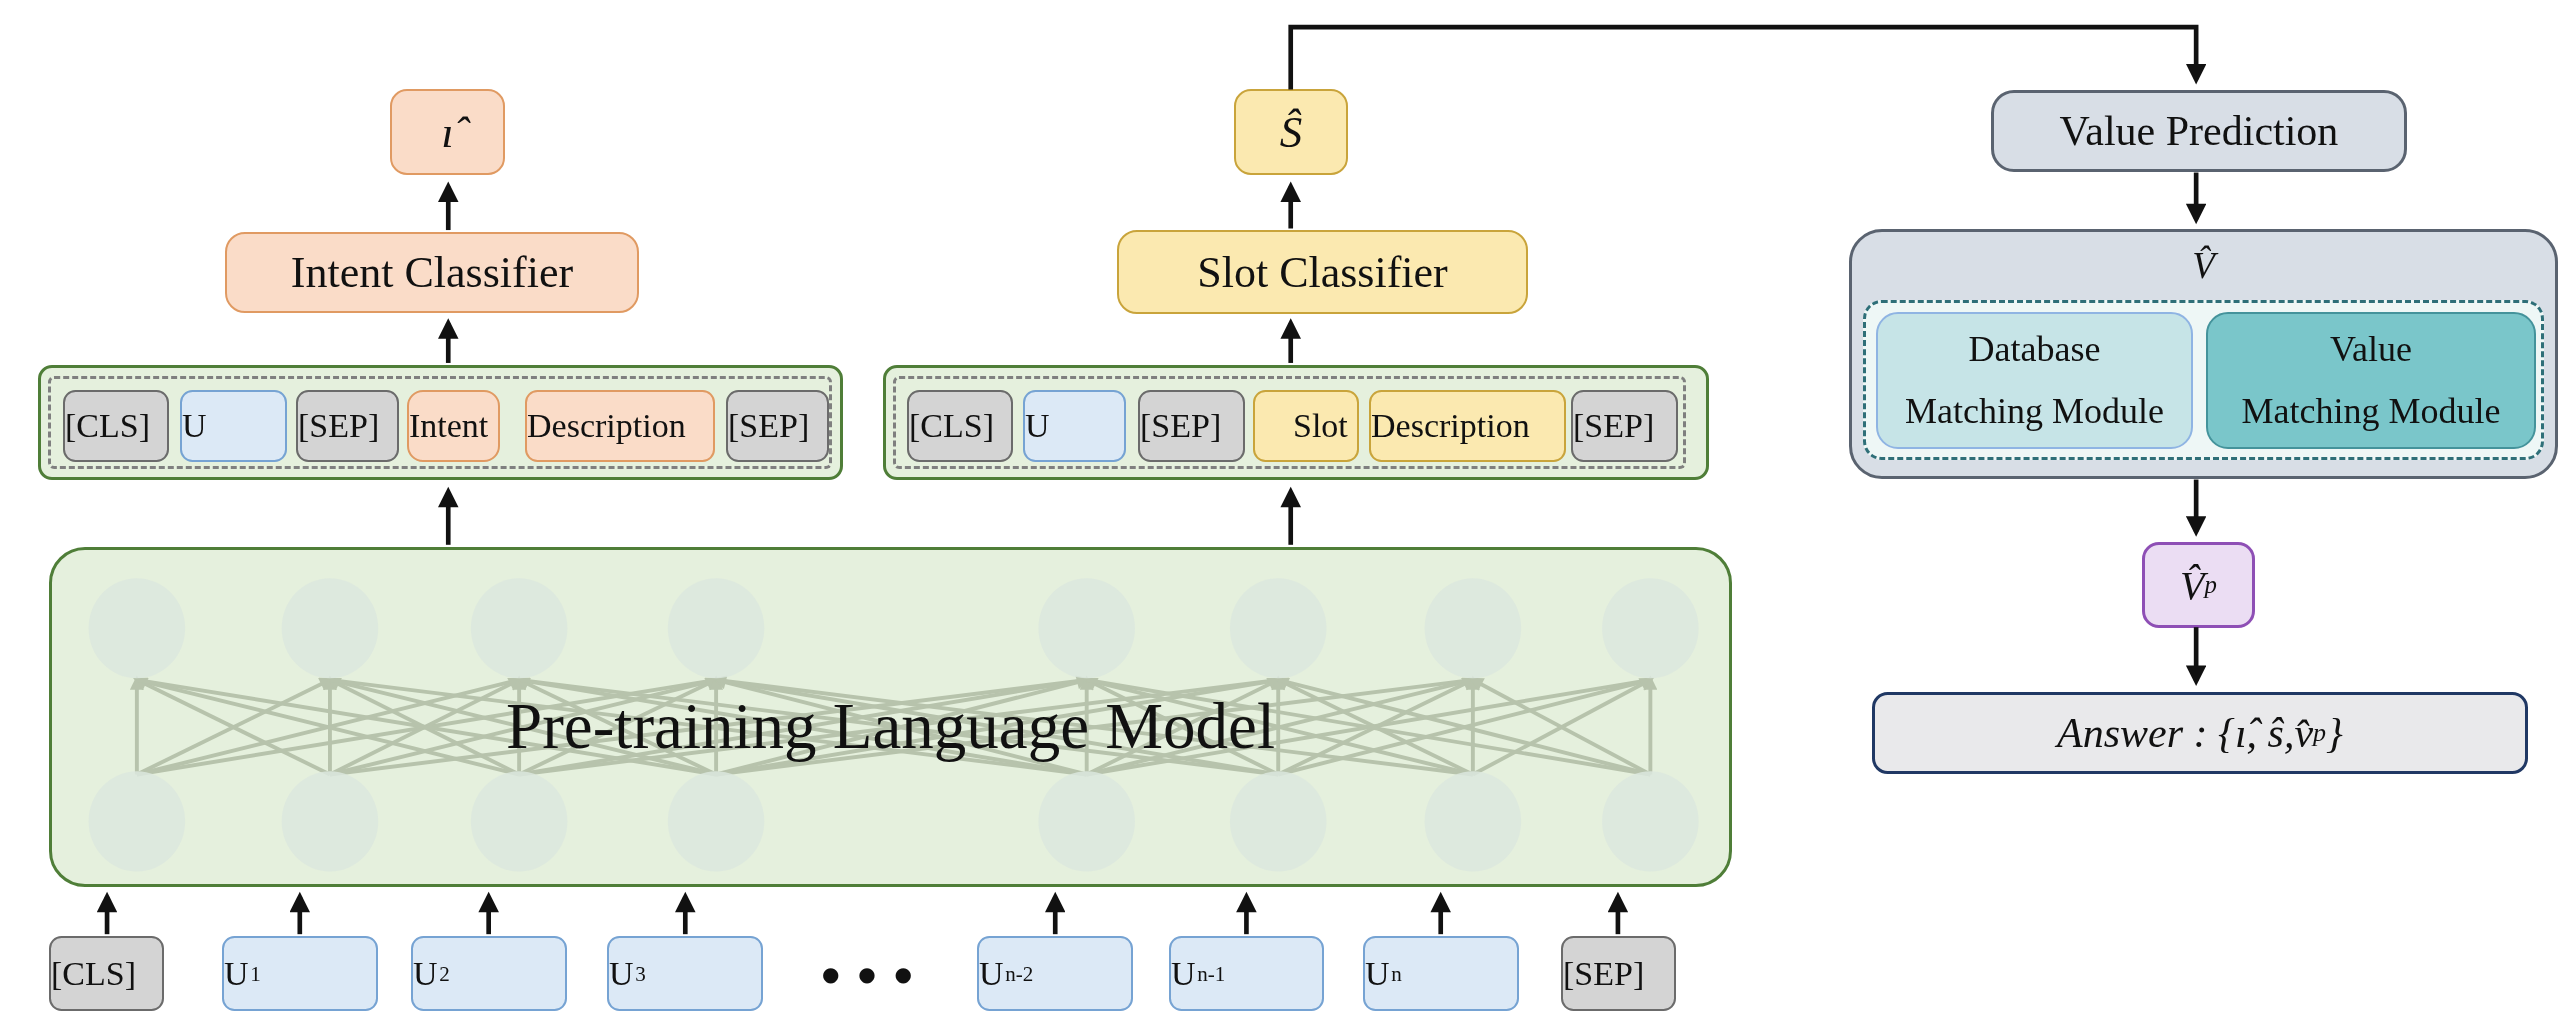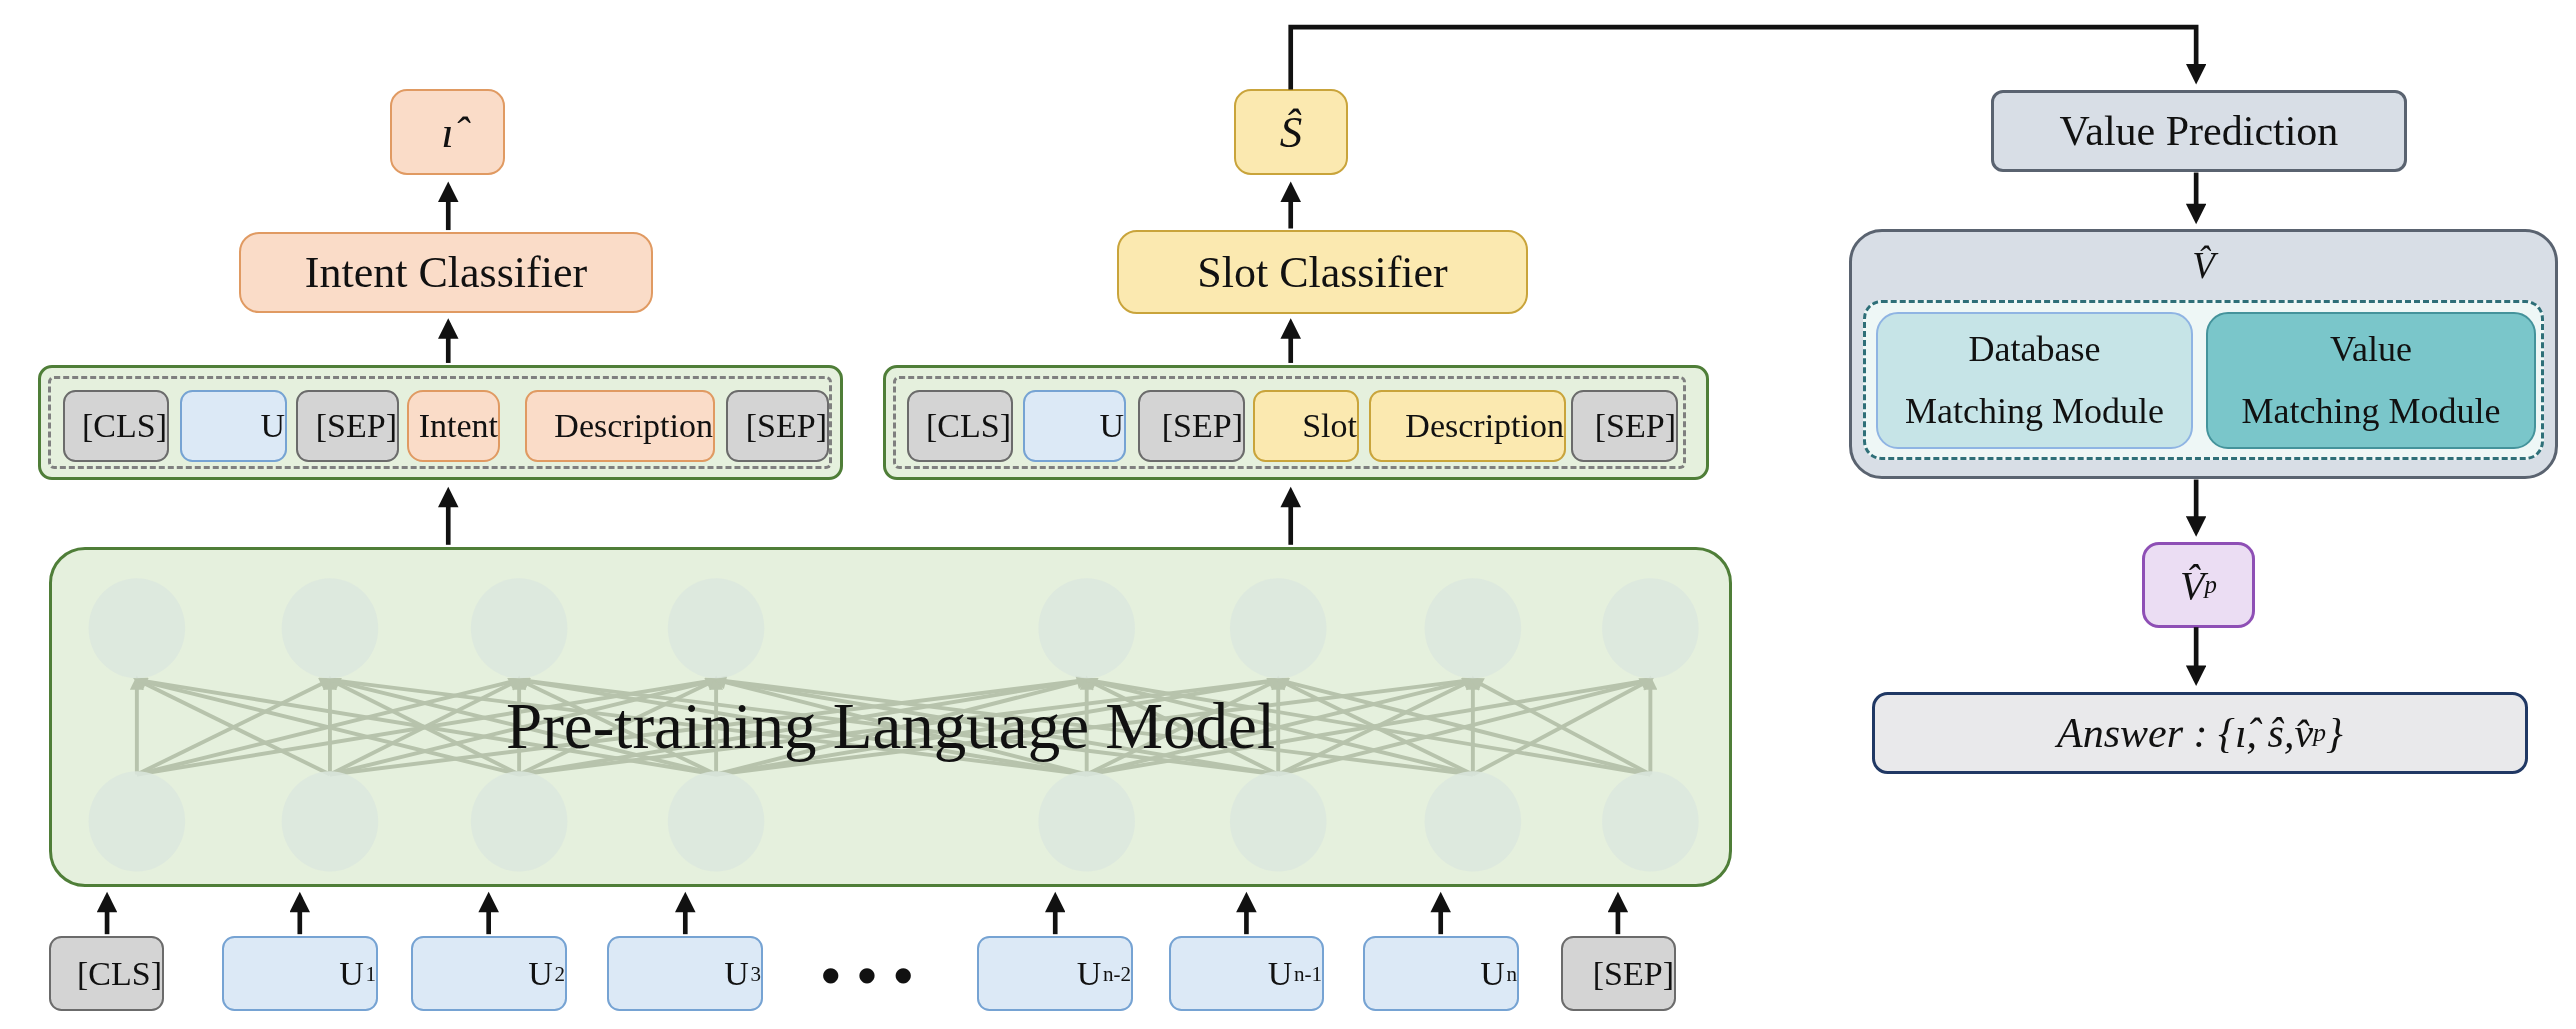--- a/index.html
+++ b/index.html
@@ -5,28 +5,28 @@
   html,body{margin:0;padding:0;background:#ffffff;}
   .stage{
     position:relative;width:2576px;height:1029px;background:#ffffff;
     font-family:"Liberation Serif","DejaVu Serif",serif;color:#111;overflow:hidden;
   }
   .box{position:absolute;display:flex;align-items:center;justify-content:center;
        box-sizing:border-box;white-space:nowrap;}
   
   .peach{background:var(--intent_fill);border:2.3px solid var(--intent_border);border-radius:17px;}
   .yellow{background:var(--slot_fill);border:2.3px solid var(--slot_border);border-radius:17px;}
-  .panel{background:var(--gray_panel_fill);border:3.1px solid var(--gray_panel_border);border-radius:12px;}
+  .panel{background:var(--gray_panel_fill);border:3.1px solid var(--gray_panel_border);border-radius:23px;}
   .sym{font-style:italic;font-size:45px;}
   .clf{font-size:44px;}
   
   .greenbox{position:absolute;background:var(--green_fill);border:3.1px solid var(--green_border);
             border-radius:14px;box-sizing:border-box;}
   .dashrect{position:absolute;border:3.9px dashed var(--dashed_gray);border-radius:6.2px;box-sizing:border-box;}
-  .tok{position:absolute;display:flex;align-items:center;justify-content:flex-end;
+  .tok{position:absolute;display:flex;align-items:center;justify-content:flex-start;
        box-sizing:border-box;border-radius:12.4px;font-size:34px;white-space:nowrap;}
   .tok.special{background:var(--special_fill);border:2.3px solid var(--special_border);}
   .tok.utterance{background:var(--utterance_fill);border:2.3px solid var(--utterance_border);}
   .tok.intent{background:var(--intent_fill);border:2.3px solid var(--intent_border);}
   .tok.slot{background:var(--slot_fill);border:2.3px solid var(--slot_border);}
   .tok sub{font-size:0.62em;line-height:0;margin-left:1.6px;}
   
   .plm{position:absolute;left:22px;top:547px;width:1683px;height:340px;
        background:var(--green_fill);border:3.9px solid var(--green_border);
        border-radius:36px;box-sizing:border-box;margin-left:27px;}
@@ -125,21 +125,21 @@
         <ellipse cx="1825" cy="347" rx="62" ry="64" fill="#dce8de" fill-opacity="0.85"></ellipse>
         <ellipse cx="2053" cy="100" rx="62" ry="64" fill="#dce8de" fill-opacity="0.85"></ellipse>
         <ellipse cx="2053" cy="347" rx="62" ry="64" fill="#dce8de" fill-opacity="0.85"></ellipse>
       </svg>
     <div class="plm-label">Pre-training Language Model</div>
   </div>
 
   <div class="box peach sym" style="left:390px;top:89px;width:115px;height:86px;">
     <span>ı̂</span>
   </div>
-  <div class="box peach clf" style="left:239px;top:232px;width:414px;height:81px;border-radius:20px;">
+  <div class="box peach clf" style="left:225px;top:232px;width:414px;height:81px;border-radius:20px;">
     <span>Intent Classifier</span>
   </div>
 
   <div class="greenbox" style="left:38px;top:365px;width:805px;height:115px;"></div>
   <div class="dashrect" style="left:48px;top:376px;width:784px;height:93px;"></div>
   <div class="tok special" style="left:63px;top:390px;width:106px;height:72px;">
       <span>[CLS]</span>
     </div>
   <div class="tok utterance" style="left:180px;top:390px;width:107px;height:72px;">
       <span>U</span>

